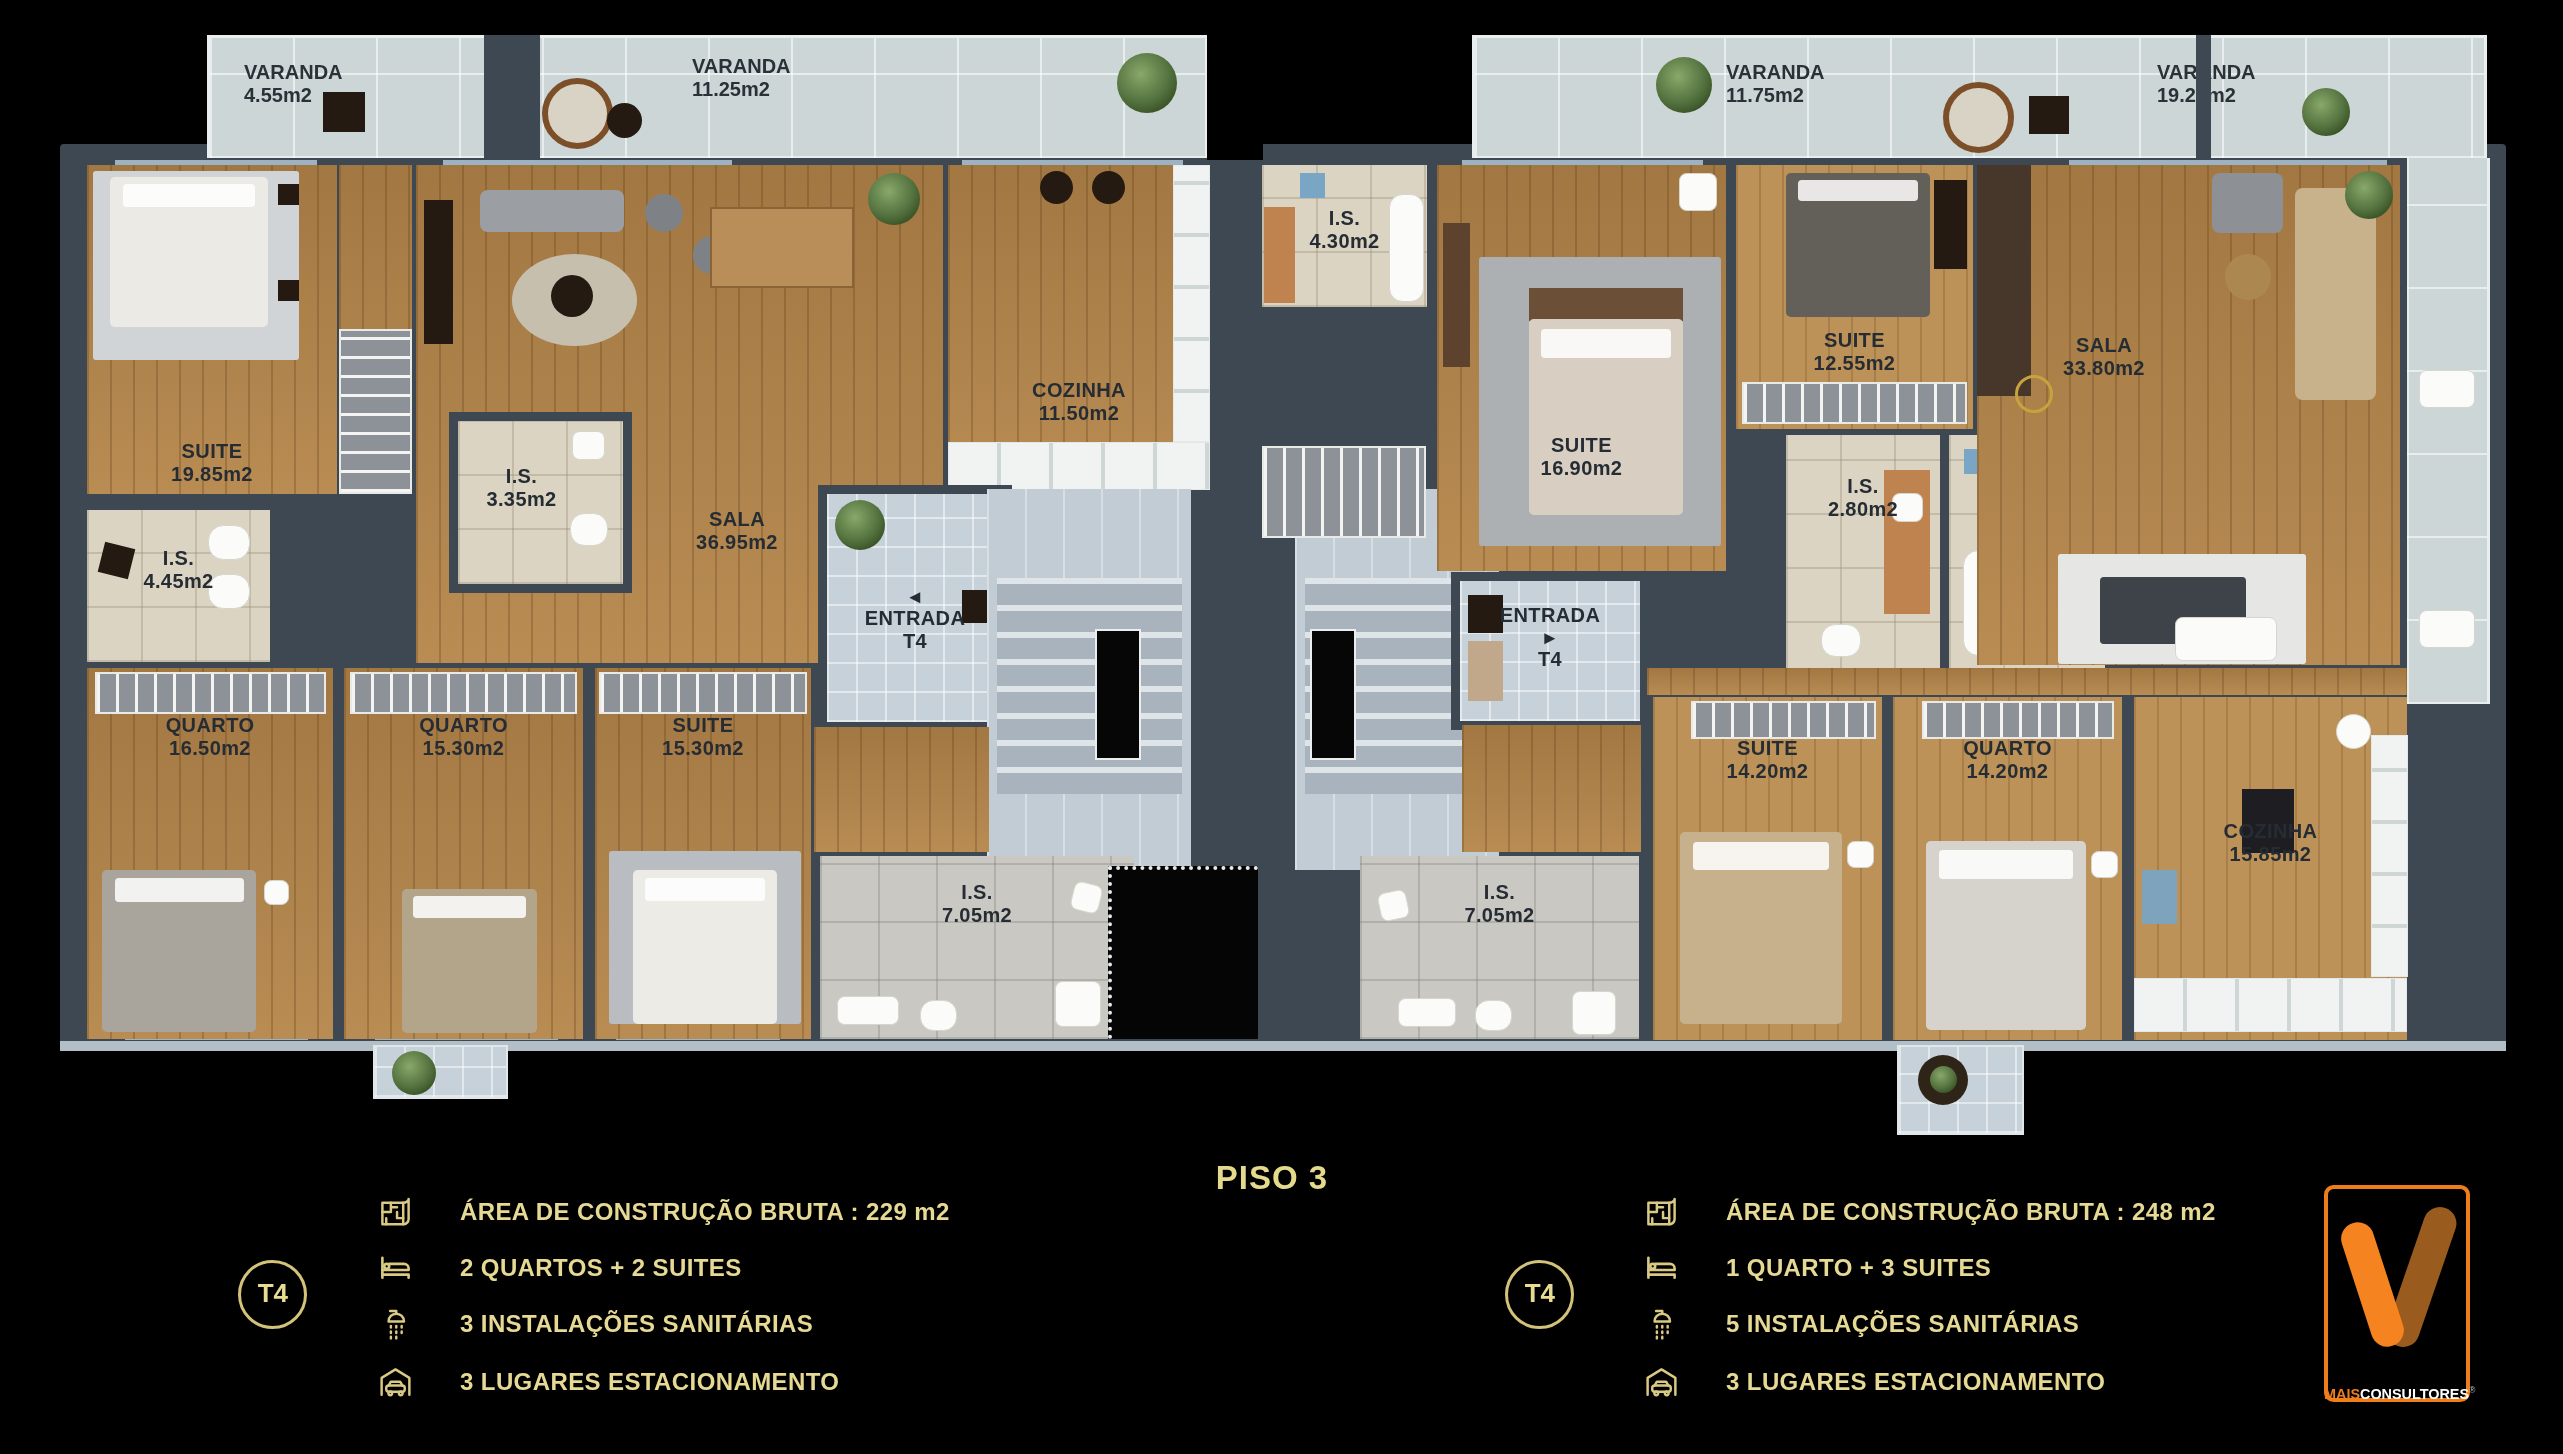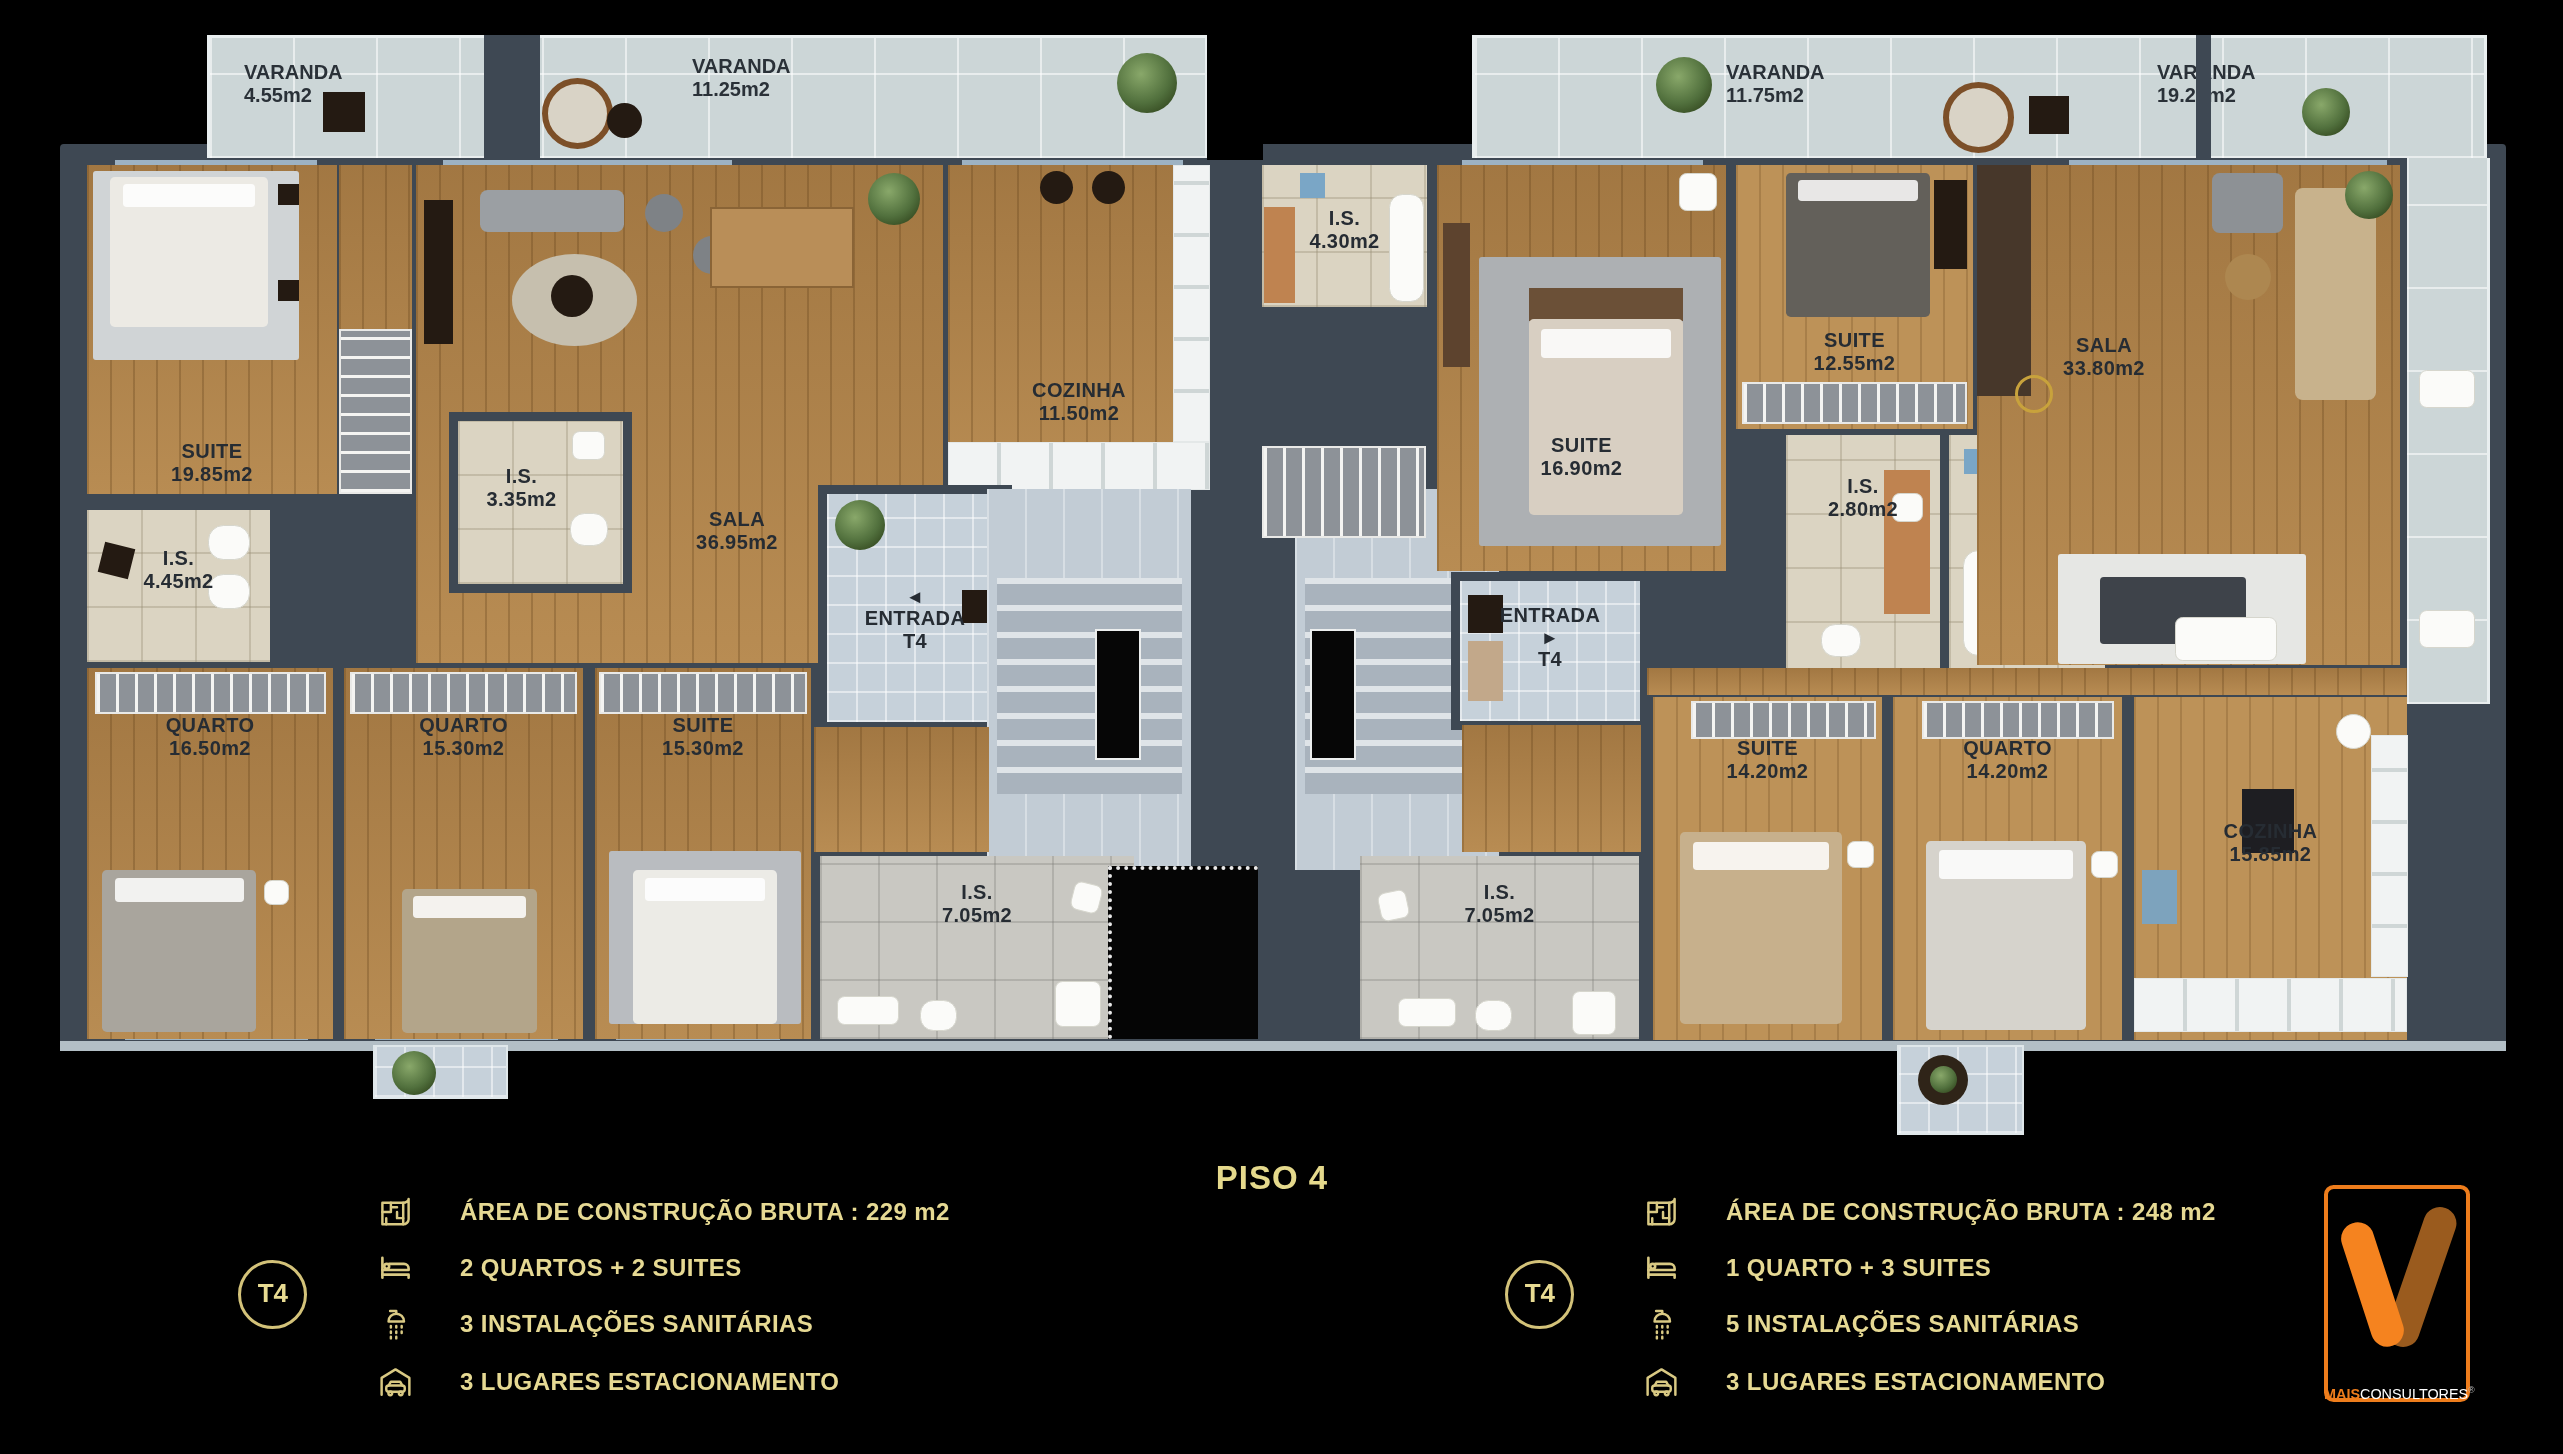--- a/index.html
+++ b/index.html
@@ -52,21 +52,21 @@
   #piso-title{position:absolute;left:1176px;top:1159px;width:192px;text-align:center;font-size:33px;font-weight:700;color:#e5d98c;letter-spacing:1px;}
   
   #logo{position:absolute;left:2255px;top:1166px;width:308px;height:289px;}
   #logo .frame{position:absolute;left:69px;top:19px;width:146px;height:217px;border:4.8px solid #ee7d1c;border-radius:9.6px;box-sizing:border-box;}
   #logo .bar{position:absolute;width:33px;border-radius:16.4px;}
   #logo .bar.brown{left:150px;top:38px;height:146px;background:#9a5b1e;transform:rotate(19deg);}
   #logo .bar.orange{left:101px;top:54px;height:129px;background:#f5831f;transform:rotate(-18deg);}
   #logo .word{position:absolute;left:0;right:0;top:152px;text-align:center;font-size:52px;font-weight:400;letter-spacing:6.7px;color:#fff;background:#000;padding:5.8px 0;z-index:2;}
   #logo .tag{position:absolute;left:69px;top:219px;width:146px;text-align:center;font-size:14.4px;z-index:2;white-space:nowrap;}
   #logo .tag .mais{color:#ee7d1c;font-weight:700;}
-  #logo .tag .cons{color:#fff;font-weight:400;}
+  #logo .tag .cons{color:#fff;font-weight:700;}
   #logo .tag .reg{color:#b9b9b9;font-size:8.7px;vertical-align:super;}
 </style>
 </head>
 <body>
 
 <div id="stage">
 
   <div id="building"></div>
   <div class="abs" style="left:60px;top:1041px;width:2446px;height:9.6px;background:#b3bfc6;"></div>
 
@@ -366,21 +366,21 @@
   </div>
 
   <div class="abs tile-blue" style="left:373px;top:1045px;width:135px;height:54px;border:2.9px solid #dfe7ea;box-sizing:border-box;">
     <div class="plant" style="left:17.3px;top:3.8px;width:44px;height:44px;"></div>
   </div>
   <div class="abs tile-blue" style="left:1897px;top:1045px;width:127px;height:90px;border:2.9px solid #dfe7ea;box-sizing:border-box;">
     <div class="darkbox circle" style="left:19px;top:7.7px;width:50px;height:50px;background:#2f2418;"></div>
     <div class="plant" style="left:31px;top:19px;width:27px;height:27px;"></div>
   </div>
 
-  <div id="piso-title">PISO 4</div>
+  <div id="piso-title">PISO 3</div>
 
   <div class="legend" style="left:221px;top:1185px;width:1020px;height:250px;">
     <div class="t4badge" style="left:17.3px;top:75px;">T4</div>
     <div class="lrow" style="left:156px;top:9.6px;">
       <svg class="licon" viewBox="0 0 24 24" fill="none" stroke="#d9c983" stroke-width="1.6" stroke-linecap="round" stroke-linejoin="round">
           <path d="M3.5 5H17V19H3.5Z"></path>
           <path d="M3.5 11H9M9 5V11M9 8H13M13 11V15M13 15H17M6 15V19"></path>
           <path d="M17 5C19 5 20.5 3.6 20.5 2.6V15.8C20.5 17.4 19 19 17 19"></path>
         </svg>
       <div class="ltext">ÁREA DE CONSTRUÇÃO BRUTA :  229 m2</div>

